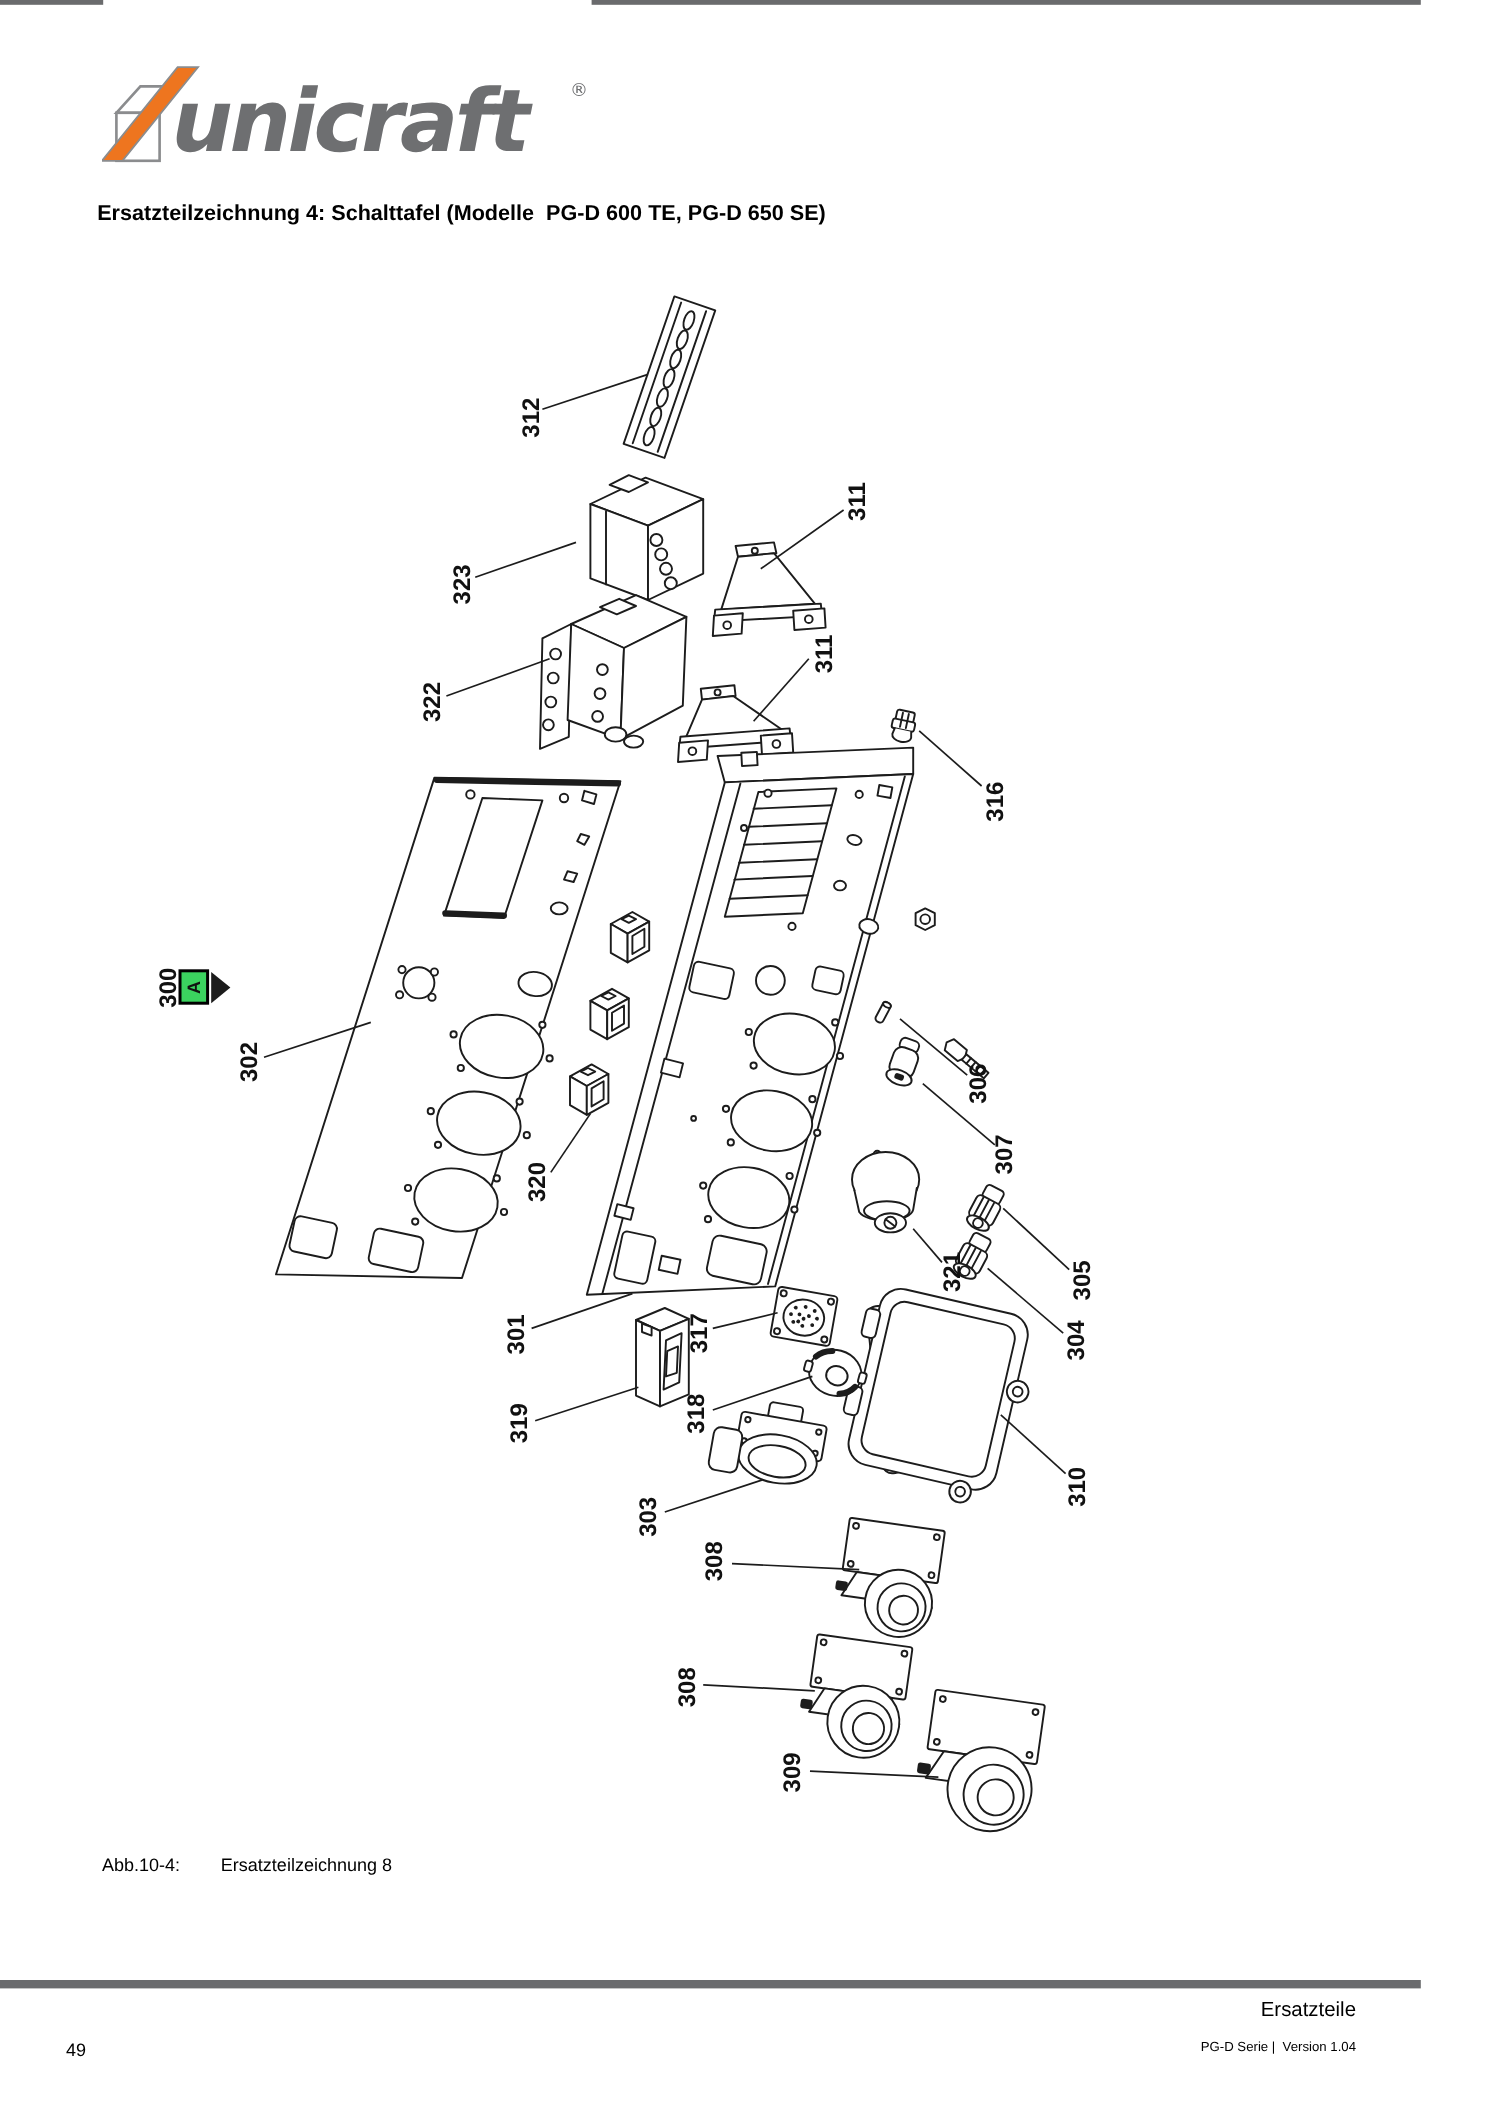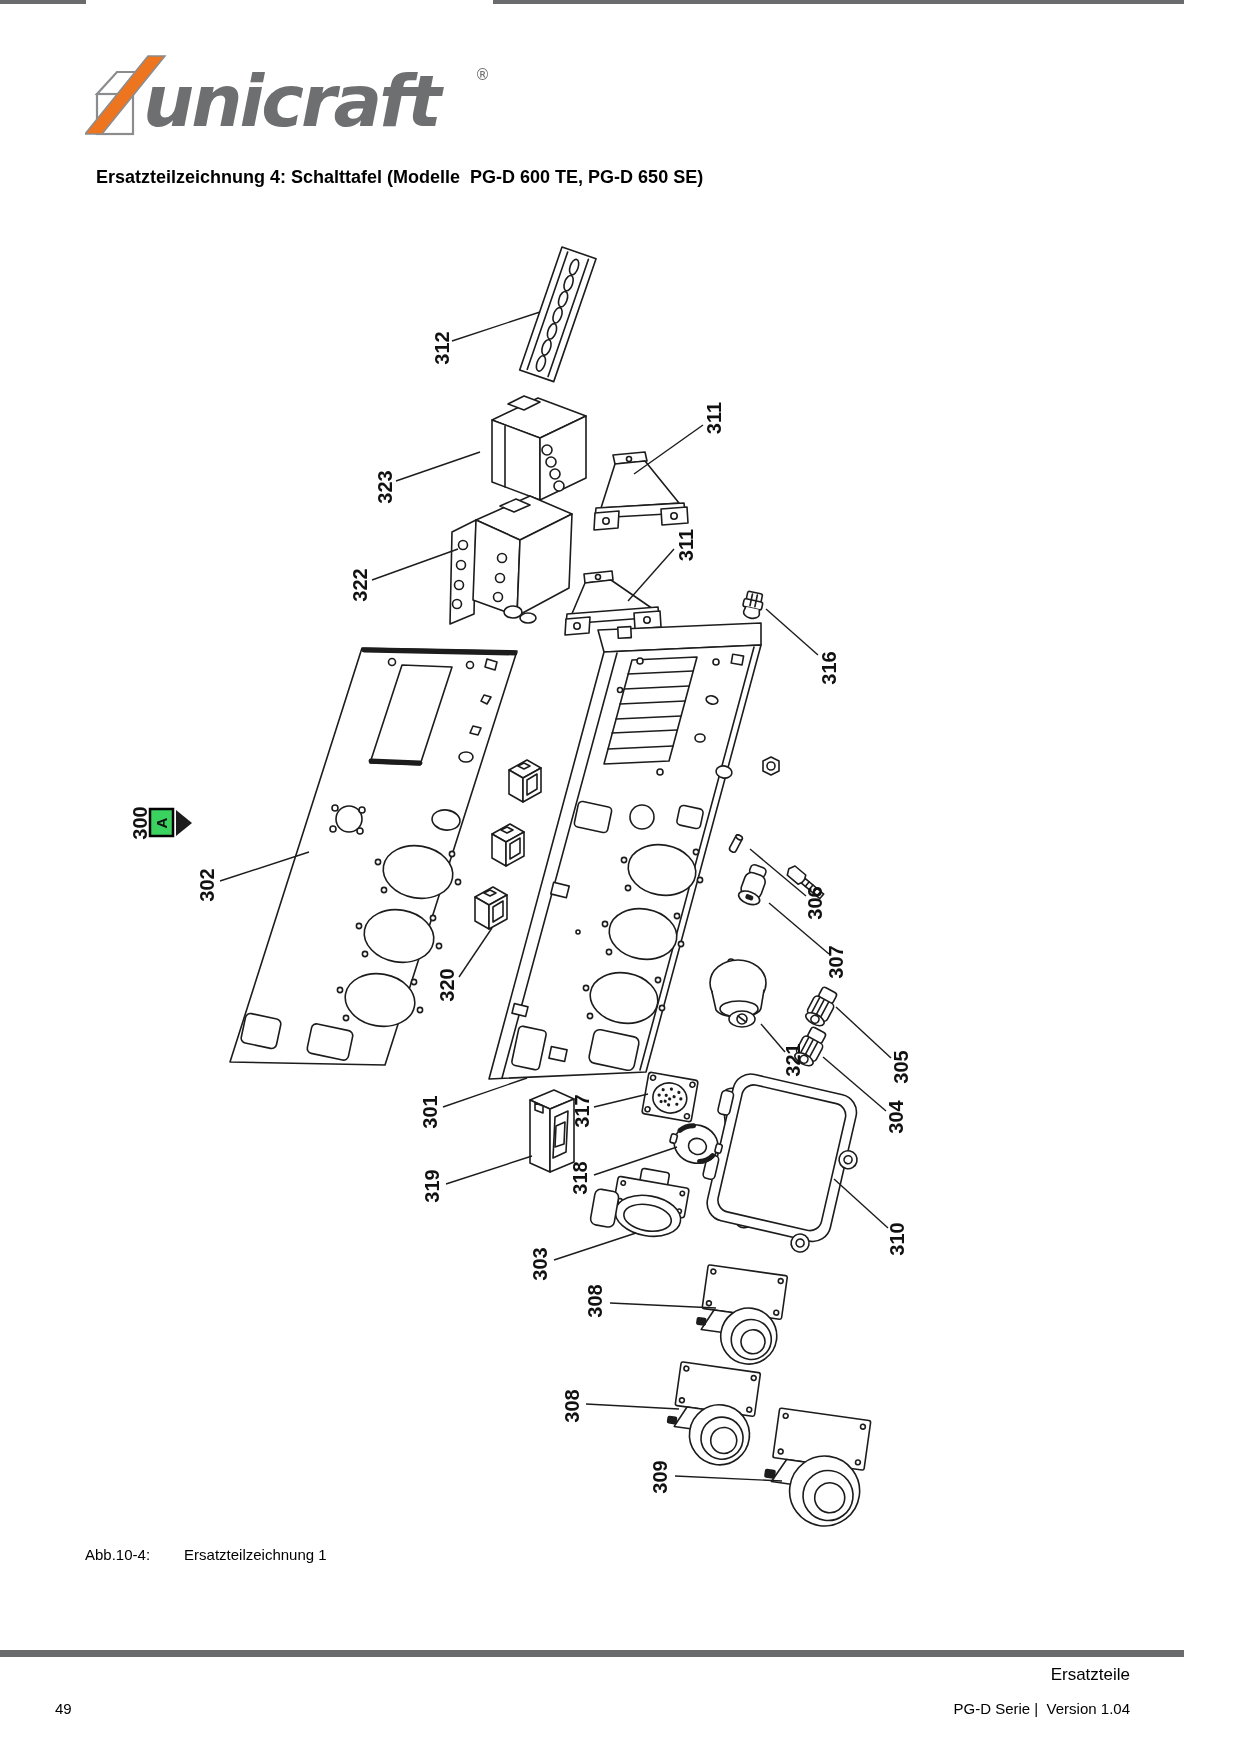--- a/index.html
+++ b/index.html
@@ -16,28 +16,28 @@
   .leader{stroke:var(--line-black);stroke-width:1.4;}
   .plabel{font-family:"Liberation Sans",sans-serif;font-weight:bold;font-size:20px;
           fill:#111;text-anchor:middle;}
   .rule{position:absolute;height:4px;background:var(--rule-gray);}
   #rule-left{left:0;top:130;width:86px;}
   #rule-right{left:493px;top:130;width:691px;}
   #logo{position:absolute;left:85px;top:48px;}
   .logotype{font-family:"DejaVu Sans",sans-serif;font-weight:bold;font-style:italic;
             font-size:72px;fill:var(--logo-gray);letter-spacing:-3px;}
   .reg{font-family:"DejaVu Sans",sans-serif;font-size:15px;fill:var(--logo-gray);}
-  #page-title{position:absolute;left:96px;top:167px;margin:0;font-size:18px;
+  #page-title{position:absolute;left:81px;top:167px;margin:0;font-size:18px;
               font-weight:bold;white-space:pre;}
   #caption{position:absolute;left:85px;top:1546px;font-size:15px;display:flex;gap:34px;}
   #footer-bar{position:absolute;left:0;top:1650px;width:1184px;height:7px;background:var(--rule-gray);}
   #footer-section{position:absolute;left:0;top:1665px;width:1130px;text-align:right;font-size:17px;}
   #footer-page{position:absolute;left:55px;top:1700px;font-size:15px;}
   #footer-version{position:absolute;left:0;top:1700px;width:1130px;text-align:right;
-                  font-size:15px;white-space:pre;}
+                  font-size:11px;white-space:pre;}
 </style>
 </head>
 <body>
 
 <div id="page">
 
   <svg id="diagram-svg" width="1240" height="1754" viewBox="0 0 1240 1754">
 
     <g class="part" transform="translate(562,247) rotate(19)">
       <rect x="0" y="0" width="36" height="130"></rect>
@@ -445,21 +445,21 @@
       <text class="reg" x="390" y="32">®</text>
     </svg>
   </div>
   <div class="rule" id="rule-left"></div>
   <div class="rule" id="rule-right"></div>
 
   <h1 id="page-title">Ersatzteilzeichnung 4: Schalttafel (Modelle  PG-D 600 TE, PG-D 650 SE)</h1>
 
   <div id="caption">
     <span>Abb.10-4:</span>
-    <span>Ersatzteilzeichnung 1</span>
+    <span>Ersatzteilzeichnung 8</span>
   </div>
 
   <div id="footer-bar"></div>
   <div id="footer-section">Ersatzteile</div>
   <div id="footer-page">49</div>
   <div id="footer-version">PG-D Serie |  Version 1.04</div>
 
 </div>
 
 </body></html>

